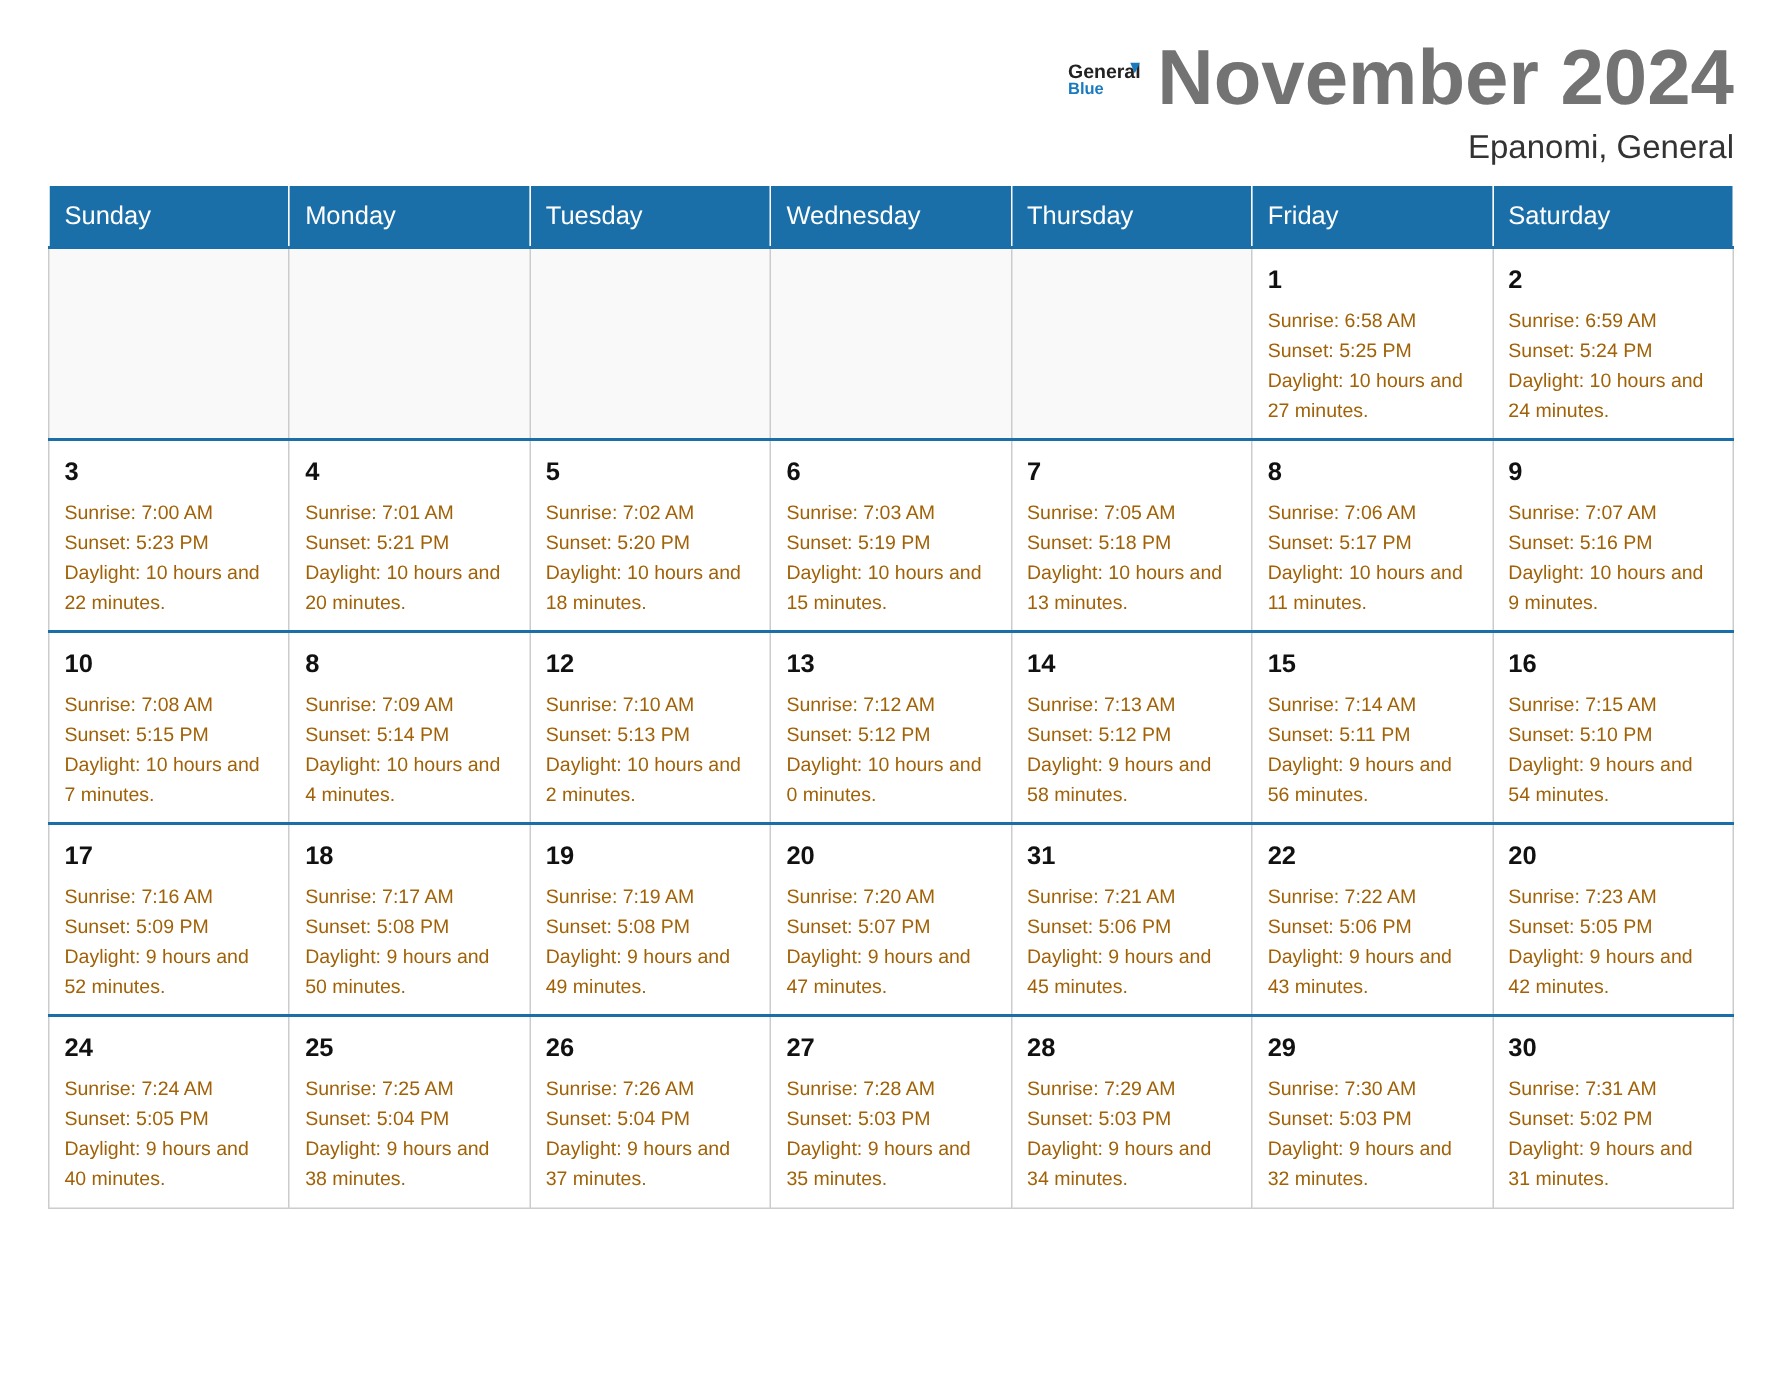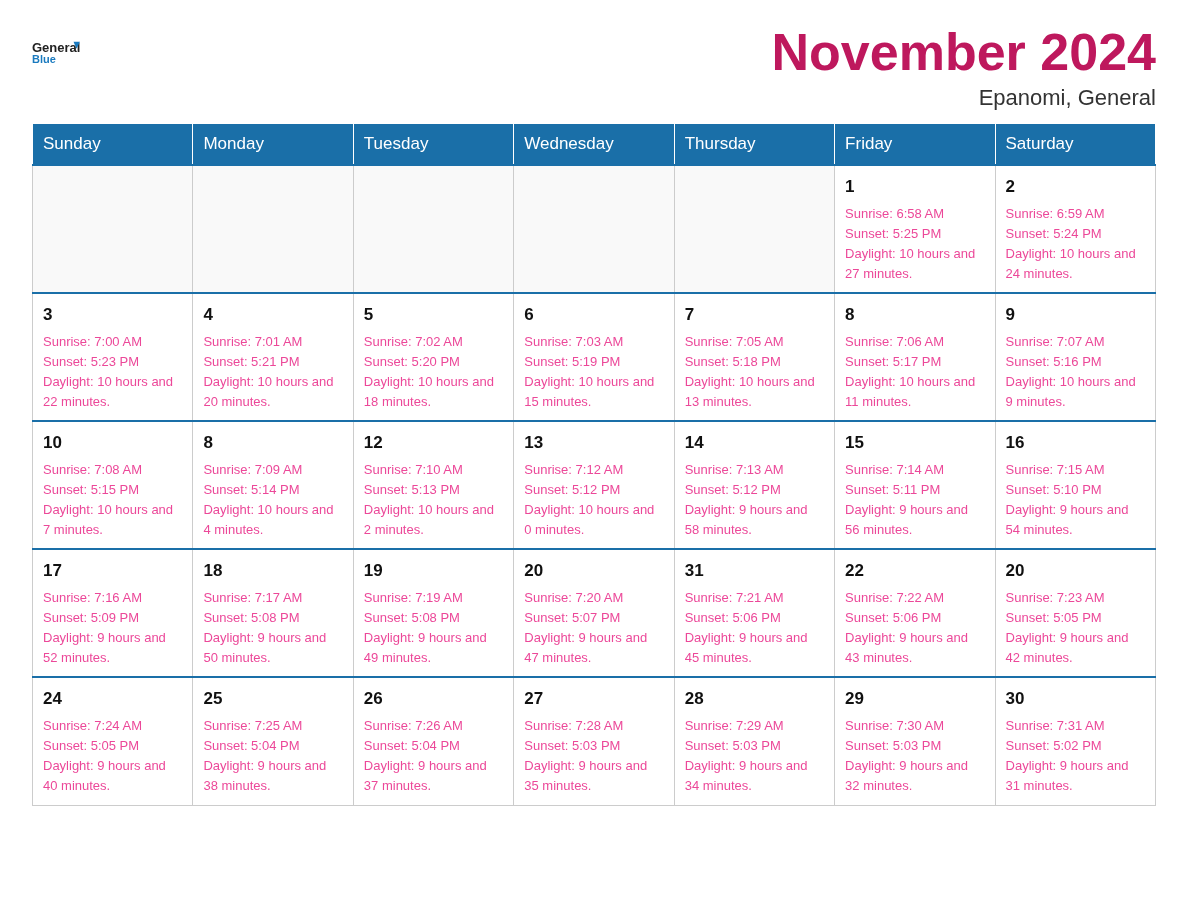--- a/index.html
+++ b/index.html
@@ -5,36 +5,36 @@
     * { box-sizing: border-box; margin: 0; padding: 0; }
     body {
       font-family: Arial, sans-serif;
       background: #fff;
       padding: 24px 32px;
       width: 1188px;
       min-height: 918px;
     }
     .header {
       display: flex;
-      justify-content: space-between;
+      justify-content: flex-end;
       align-items: flex-start;
       margin-bottom: 12px;
     }
     .logo {
       display: flex;
       align-items: center;
       gap: 4px;
     }
     .title-block {
       text-align: right;
     }
     .month-title {
       font-size: 52px;
       font-weight: bold;
-      color: #be185d;
+      color: #737373;
       line-height: 1.1;
     }
     .location {
       font-size: 22px;
       color: #333;
       margin-top: 4px;
     }
     .calendar {
       width: 100%;
       border-collapse: collapse;
@@ -64,21 +64,21 @@
     }
     .day-num {
       font-size: 17px;
       font-weight: bold;
       display: block;
       margin-bottom: 4px;
       color: #111;
     }
     .day-info {
       font-size: 13px;
-      color: #ec4899;
+      color: #a16207;
       line-height: 1.55;
     }
     .empty-cell {
       background: #f9f9f9;
     }
   </style>
 </head>
 <body>
 
 <div class="header">

